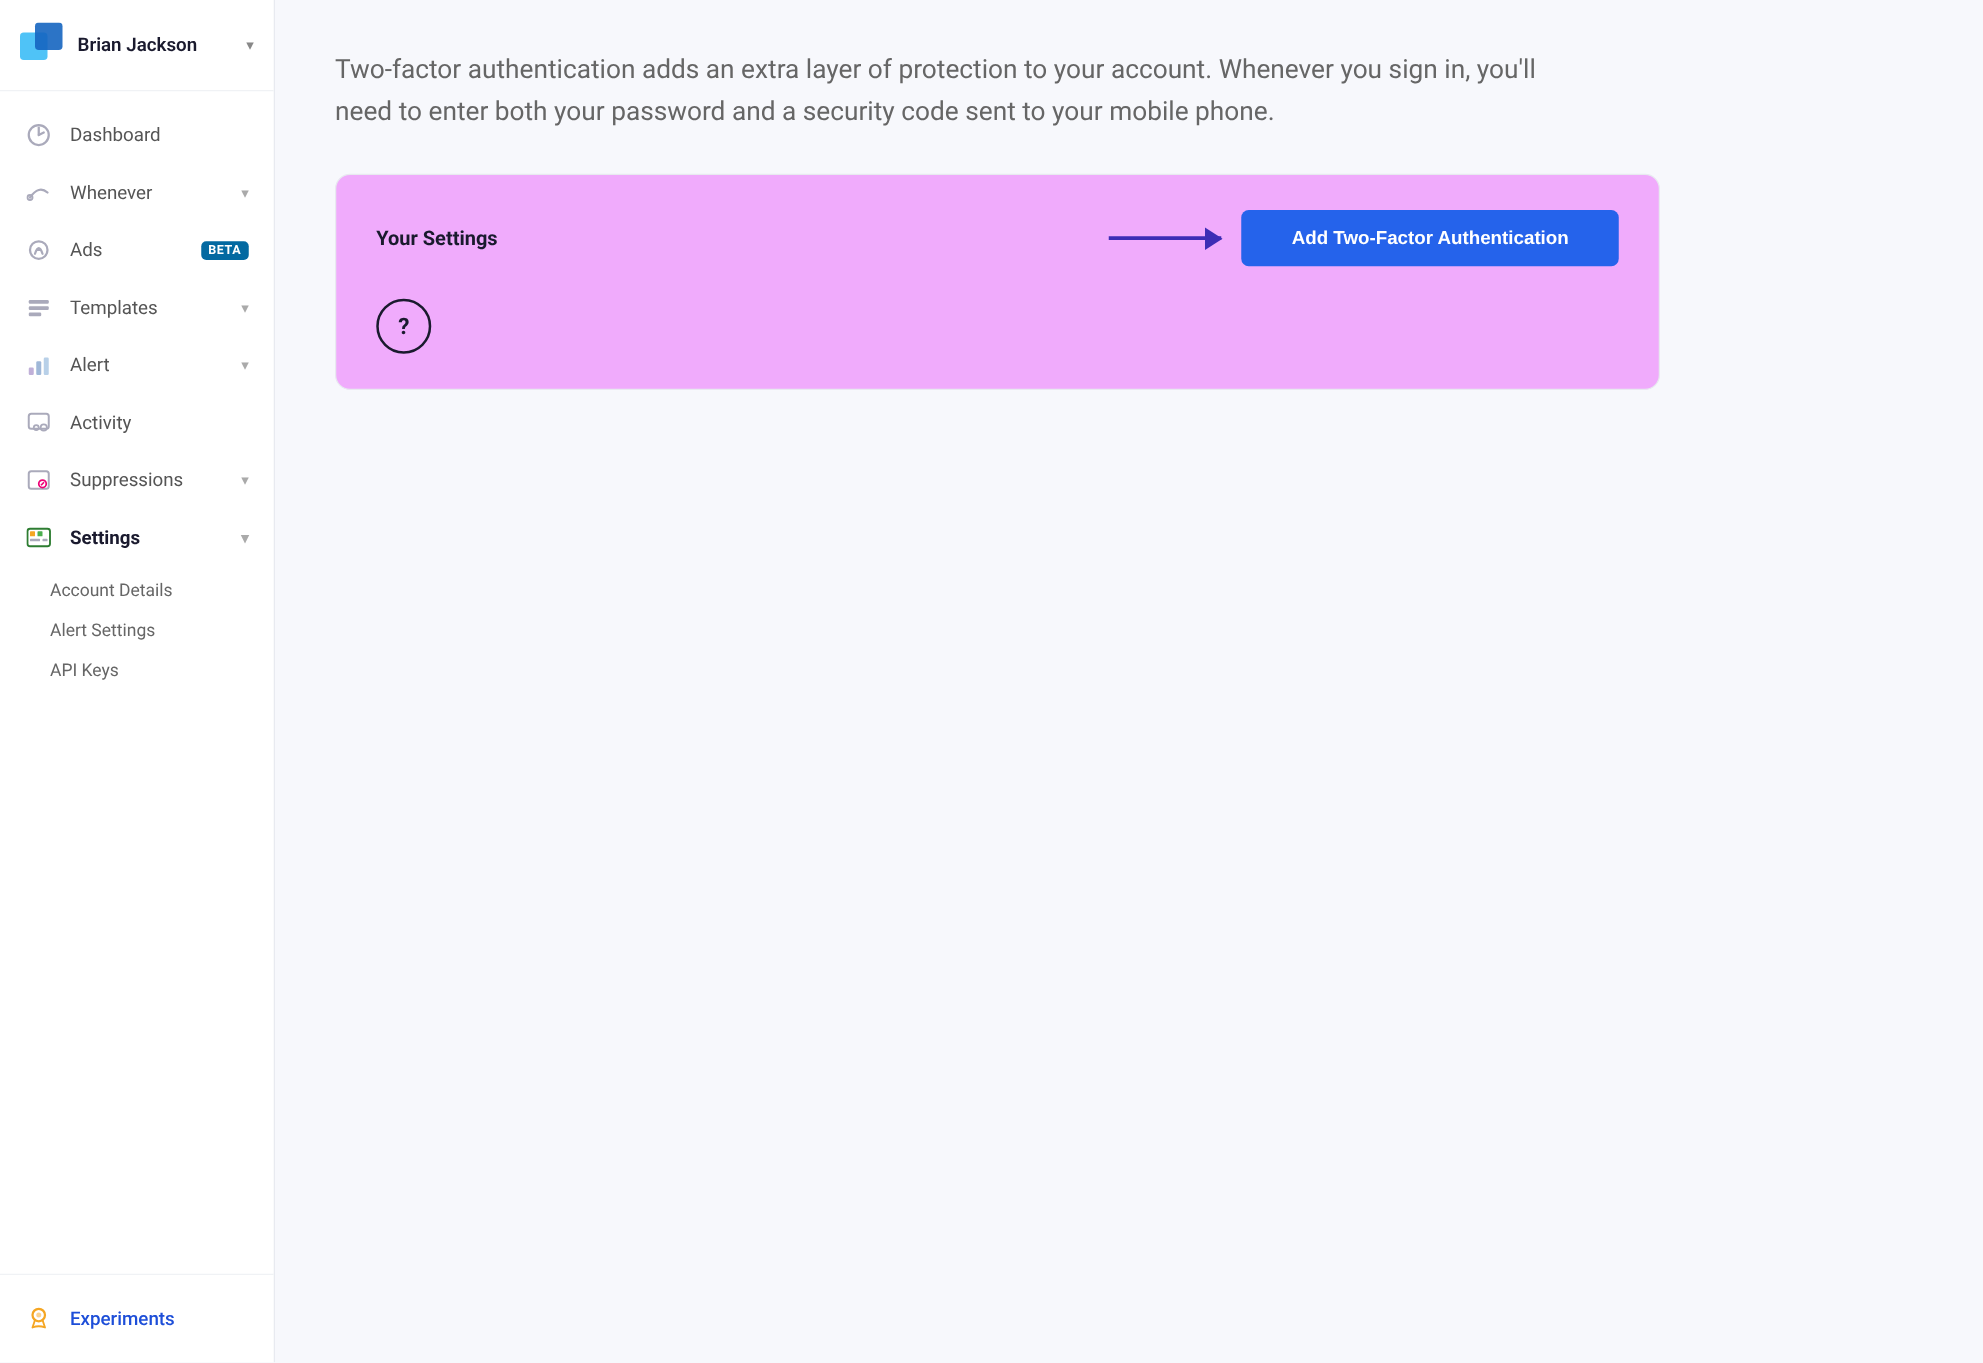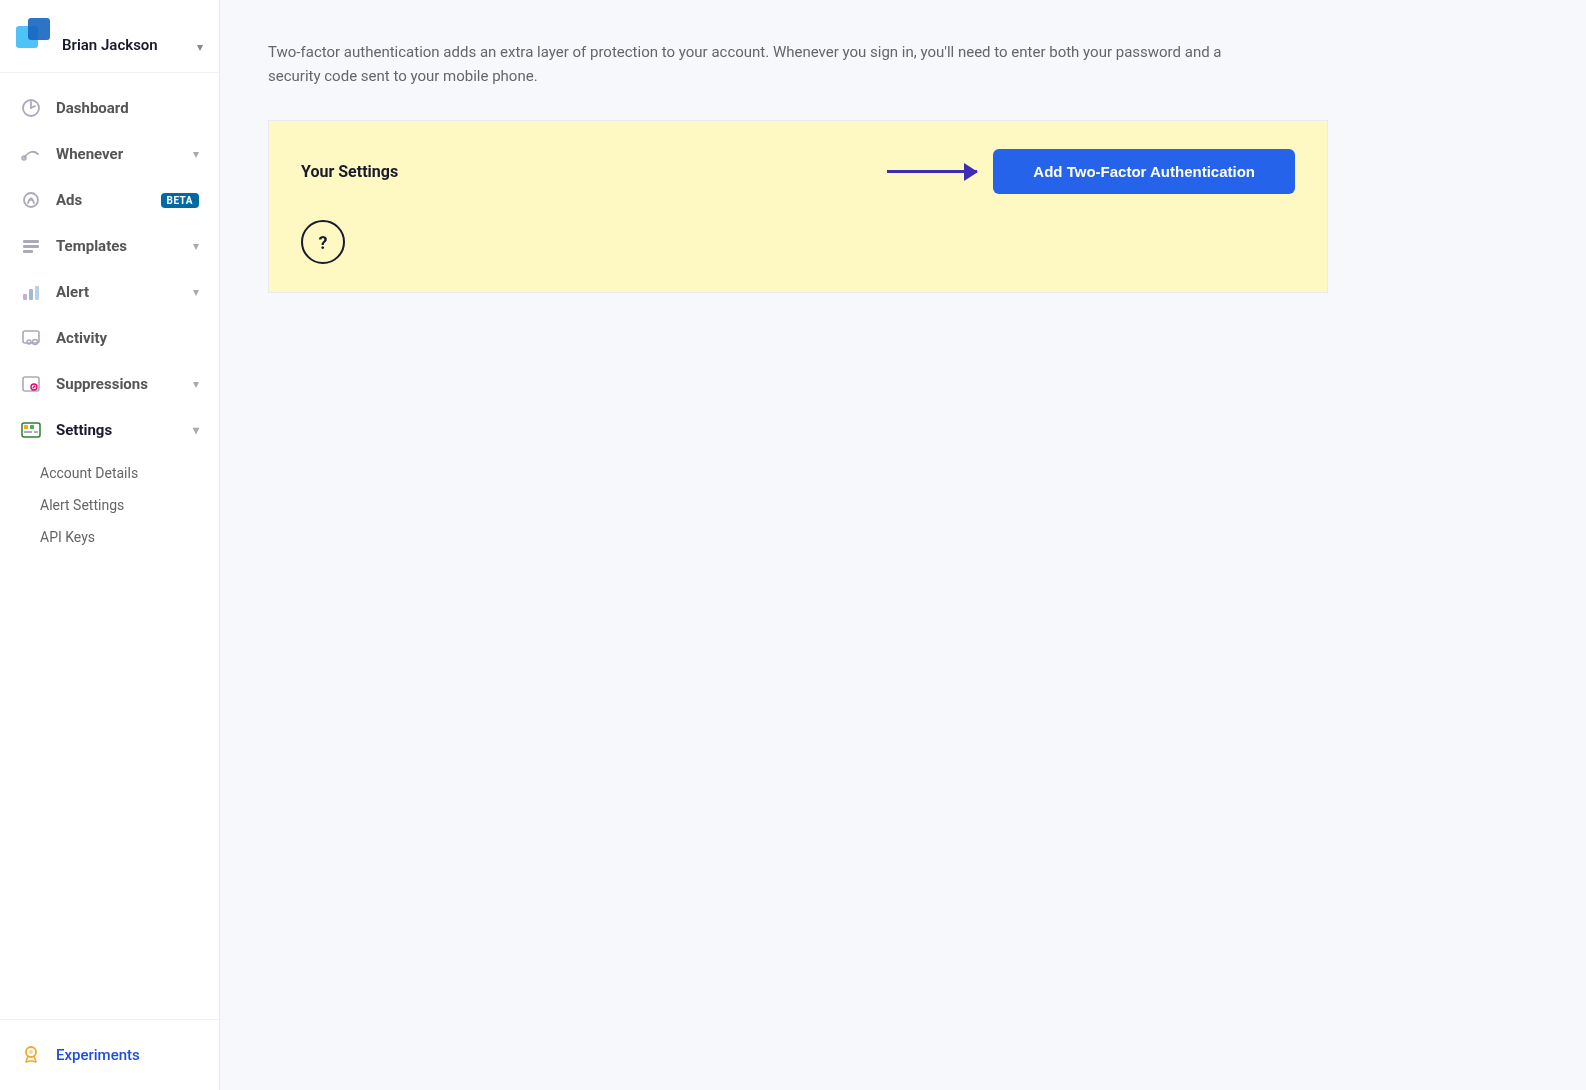--- a/index.html
+++ b/index.html
@@ -18,21 +18,21 @@
       background: #fff;
       border-right: 1px solid #e8eaf0;
       display: flex;
       flex-direction: column;
       height: 100vh;
       overflow-y: auto;
     }
 
     .sidebar-header {
       display: flex;
-      align-items: flex-end;
+      align-items: center;
       padding: 18px 16px;
       border-bottom: 1px solid #f0f2f5;
       gap: 10px;
       cursor: pointer;
     }
 
     .sidebar-logo {
       width: 36px;
       height: 36px;
       flex-shrink: 0;
@@ -68,21 +68,20 @@
       transition: background 0.15s;
     }
 
     .nav-item.active {
       font-weight: 700;
       color: #1a1a2e;
     }
 
     .nav-item .nav-label {
       flex: 1;
-      font-weight: bold;
     }
 
     .nav-item .nav-chevron {
       color: #aaa;
       font-size: 12px;
     }
 
     .nav-icon {
       width: 22px;
       height: 22px;
@@ -140,31 +139,31 @@
     }
 
     .page-title {
       font-size: 36px;
       font-weight: 800;
       color: #1a1a2e;
       margin-bottom: 24px;
     }
 
     .page-description {
-      font-size: 15px;
+      font-size: 21px;
       color: #666;
       line-height: 1.6;
       max-width: 1000px;
       margin-bottom: 32px;
     }
 
     .settings-card {
-      background: #fef9c3;
+      background: #f0abfc;
       border: 1px solid #e8eaf0;
-      border-radius: 0;
+      border-radius: 12px;
       padding: 28px 32px;
       max-width: 1060px;
     }
 
     .settings-card-header {
       display: flex;
       align-items: center;
       justify-content: space-between;
       margin-bottom: 24px;
     }

